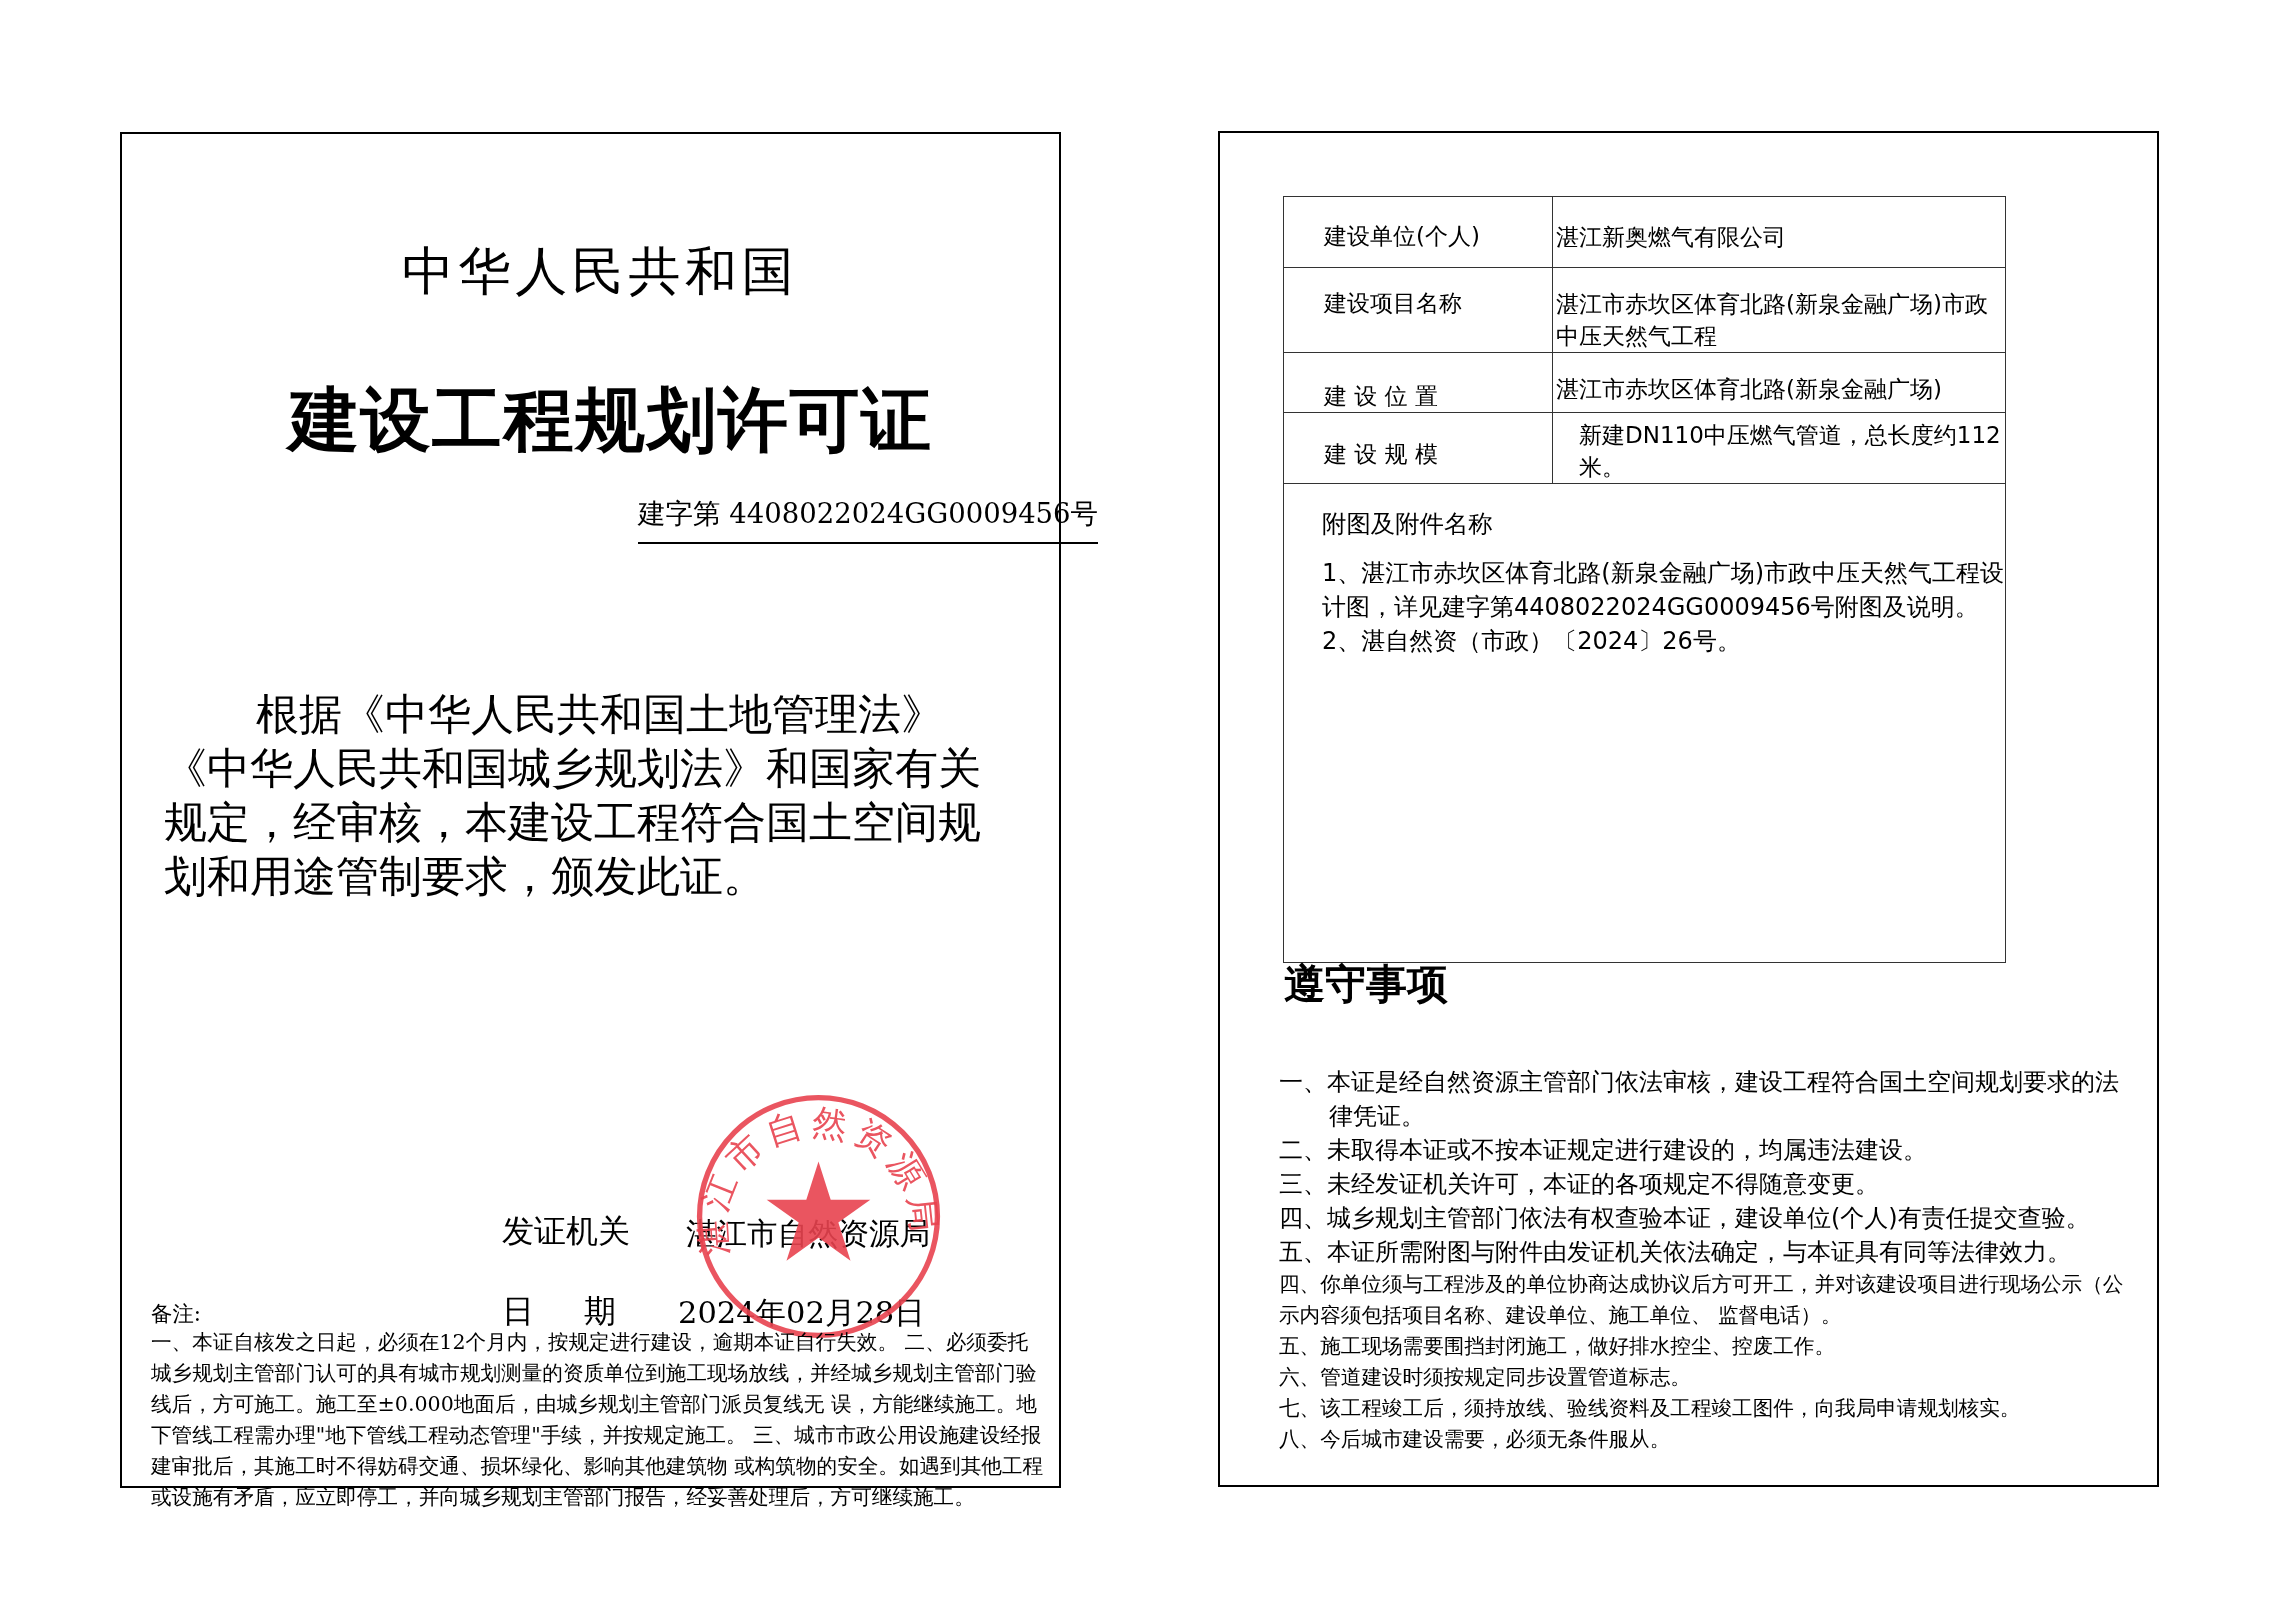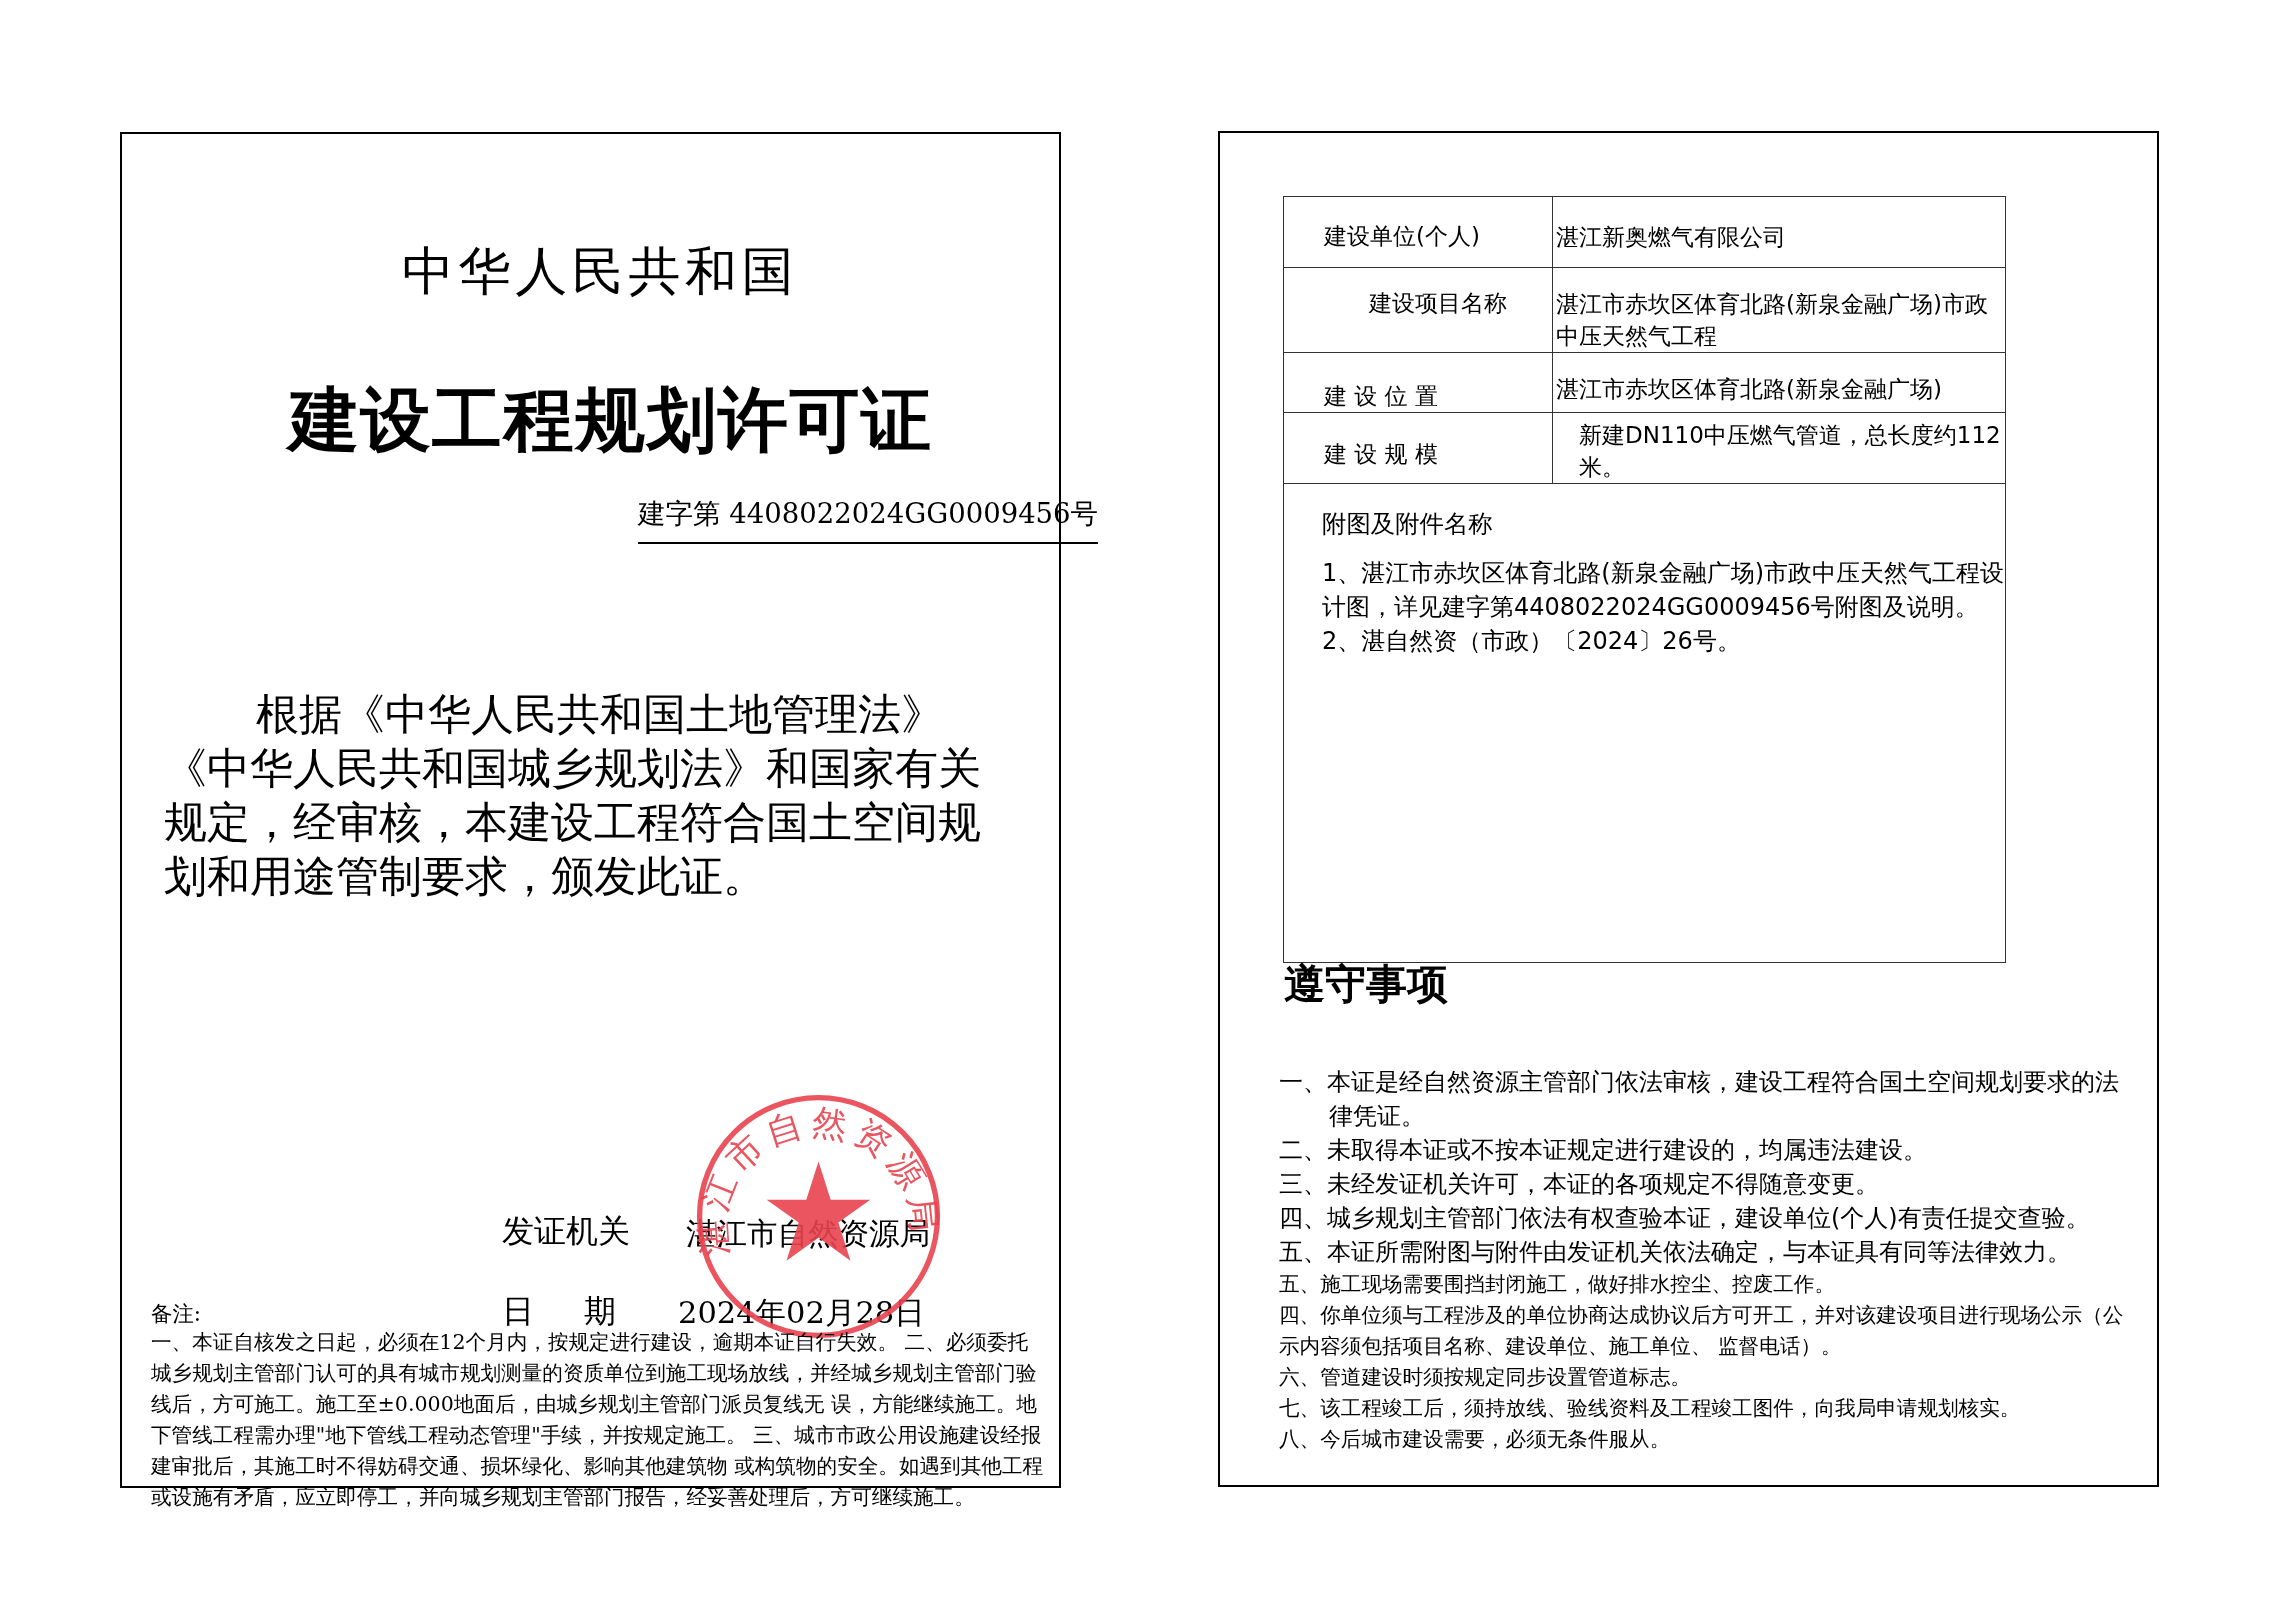--- a/index.html
+++ b/index.html
@@ -27,21 +27,21 @@
   .seal { position:absolute; left:695px; top:1093px; width:247px; height:247px; }
 
   
   .info-table { position:absolute; left:1283px; top:196px; width:723px; border-collapse:collapse; }
   .info-table td { border:1.9px solid #333; vertical-align:top; font-size:23px; box-sizing:border-box; }
   .info-table td.label { width:269px; padding:26px 0 0 40px; }
   .info-table td.value { padding:26px 0 0 3.1px; line-height:32px; }
   .row-1 td { height:43px; }
   .row-1 td.label, .row-1 td.value { padding-top:24.4px; padding-bottom:13.7px; }
   .row-2 td { height:53px; }
-  .row-2 td.label { padding-top:20px;text-align:center; }
+  .row-2 td.label { padding-top:20px; }
   .row-2 td.value { padding-top:20px; }
   .row-3 td { height:53px; }
   .row-3 td.label { padding-top:27.5px; }
   .row-3 td.value { padding-top:20px; }
   .row-4 td { height:47px; }
   .row-4 td.label { padding-top:26px; }
   .row-4 td.value { padding-top:6.1px; padding-left:26px; }
   .attach td { height:479px; padding:23px 0 0 38px !important; line-height:34px; }
   .attach .att-title { font-size:24.4px; margin-bottom:15.3px; }
   .attach .att-line { font-size:24px; line-height:34px; }
@@ -114,19 +114,19 @@
   </table>
 
 <div class="abs rules-title">遵守事项</div>
 
 <div class="abs rules">
   <div class="rule">一、本证是经自然资源主管部门依法审核，建设工程符合国土空间规划要求的法律凭证。</div>
   <div class="rule">二、未取得本证或不按本证规定进行建设的，均属违法建设。</div>
   <div class="rule">三、未经发证机关许可，本证的各项规定不得随意变更。</div>
   <div class="rule">四、城乡规划主管部门依法有权查验本证，建设单位(个人)有责任提交查验。</div>
   <div class="rule">五、本证所需附图与附件由发证机关依法确定，与本证具有同等法律效力。</div>
+  <div class="rule small">四、你单位须与工程涉及的单位协商达成协议后方可开工，并对该建设项目进行现场公示（公示内容须包括项目名称、建设单位、施工单位、  监督电话）。</div>
   <div class="rule small">五、施工现场需要围挡封闭施工，做好排水控尘、控废工作。</div>
-  <div class="rule small">四、你单位须与工程涉及的单位协商达成协议后方可开工，并对该建设项目进行现场公示（公示内容须包括项目名称、建设单位、施工单位、  监督电话）。</div>
   <div class="rule small">六、管道建设时须按规定同步设置管道标志。</div>
   <div class="rule small">七、该工程竣工后，须持放线、验线资料及工程竣工图件，向我局申请规划核实。</div>
   <div class="rule small">八、今后城市建设需要，必须无条件服从。</div>
 </div>
 
 
 </body></html>

